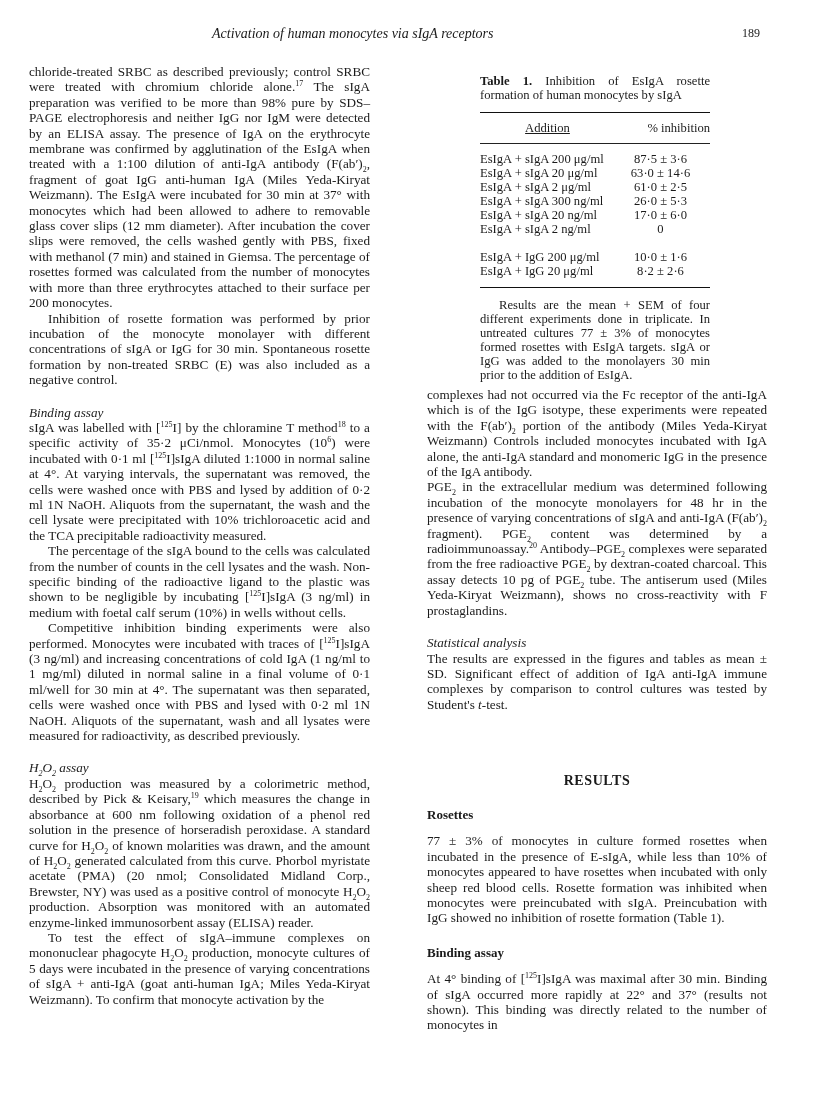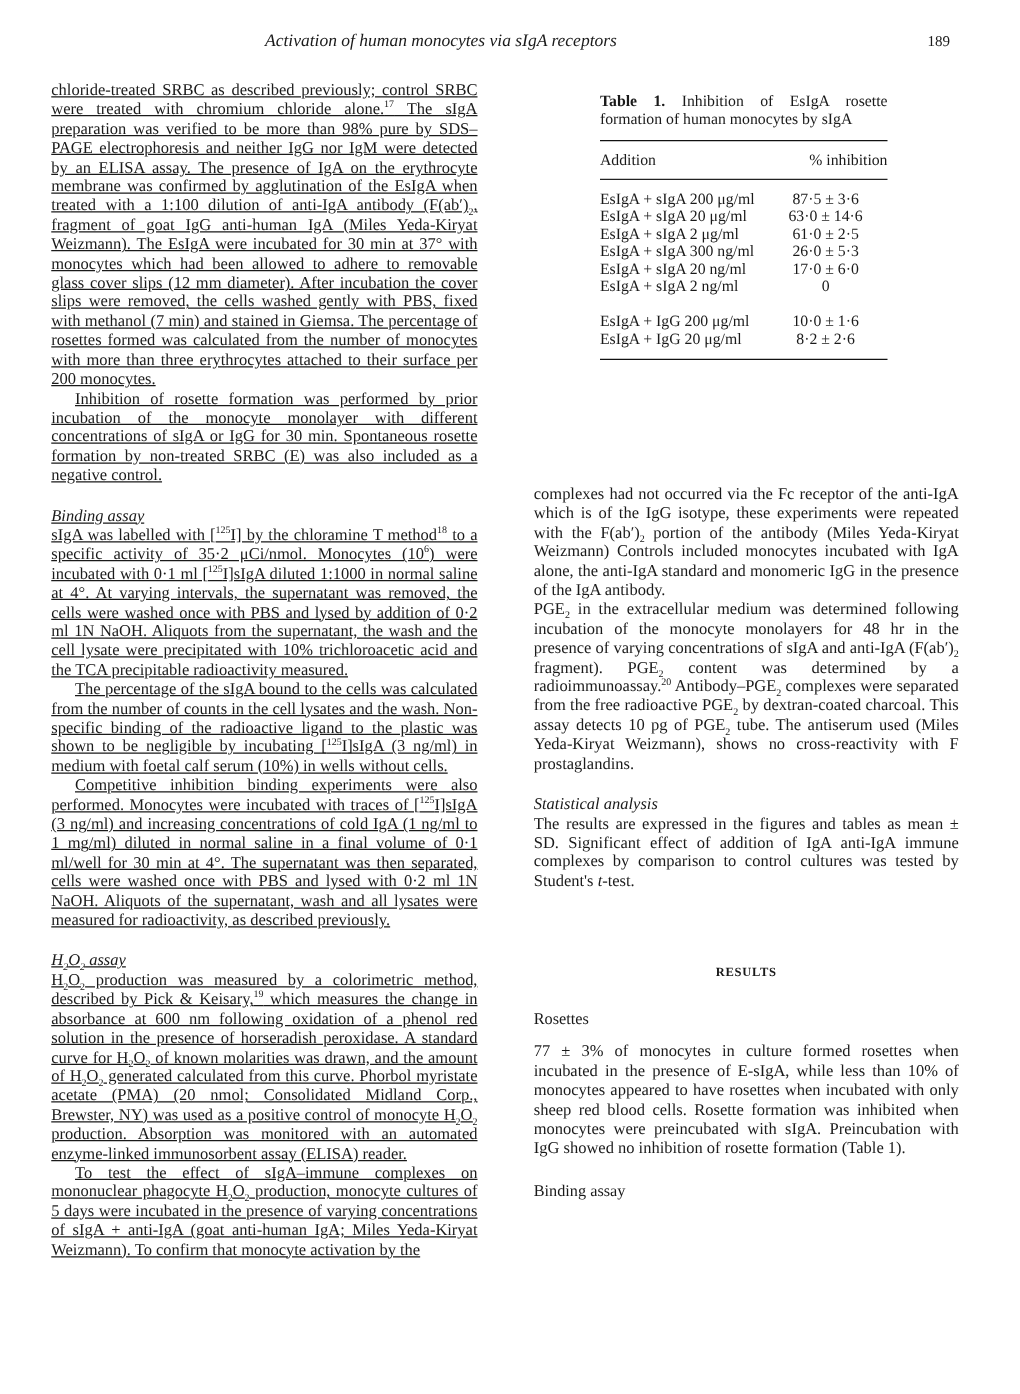--- a/index.html
+++ b/index.html
@@ -12,49 +12,49 @@
     position: absolute; top: 26px; left: 212px;
     font-style: italic; font-size: 14px;
   }
   .page-num {
     position: absolute; top: 26px; left: 742px; font-size: 12px;
   }
   .col {
     position: absolute; font-size: 13.2px; line-height: 15.4px;
     text-align: justify;
   }
-  .col-left { left: 41px; top: 64px; width: 341px; text-decoration: underline; }
+  .col-left { left: 29px; top: 64px; width: 341px; }
   .col-right { left: 427px; width: 340px; }
   p { margin: 0; }
   p.indent { text-indent: 19px; }
   .subhead { font-style: italic; margin-top: 17px; }
   sup { font-size: 8px; line-height: 0; vertical-align: super; }
   sub { font-size: 8px; line-height: 0; vertical-align: sub; }
   .table-block {
     position: absolute; left: 480px; top: 74px; width: 230px;
     font-size: 12.6px; line-height: 14px;
   }
   .table-caption { text-align: justify; }
   .table-caption b { font-weight: bold; }
   .rule-thick { border-top: 1.6px solid #111; margin-top: 10px; }
   .rule-thin { border-top: 1px solid #222; }
   .thead { display: flex; padding: 8px 0 8px 0; }
-  .thead .c1 { width: 135px; text-align: left; }
+  .thead .c1 { width: 135px; text-align: center; text-decoration: underline; }
   .thead .c2 { flex: 1; text-align: right; }
   .trow { display: flex; }
   .trow .c1 { width: 135px; }
   .trow .c2 { flex: 1; text-align: center; padding-right: 4px; }
   .tbody { padding: 8px 0 9px 0; }
   .gap { height: 14px; }
   .table-note { margin-top: 10px; text-indent: 19px; text-align: justify; }
   .results-title {
     position: absolute; left: 427px; top: 773px; width: 340px;
-    text-align: center; font-weight: bold; font-size: 10px; letter-spacing: 0.6px;
+    text-align: center; font-weight: bold; font-size: 14px; letter-spacing: 0.6px;
   }
-  .bold-sub { font-weight: normal; font-size: 13px; }
+  .bold-sub { font-weight: bold; font-size: 13px; }
 </style>
 </head>
 <body>
 
 <div class="running-head">Activation of human monocytes via sIgA receptors</div>
 <div class="page-num">189</div>
 
 <div class="col col-left">
   <p><span>chloride-treated SRBC as described previously; control SRBC were treated with chromium chloride alone.</span><sup>17</sup><span> The sIgA preparation was verified to be more than 98% pure by SDS–PAGE electrophoresis and neither IgG nor IgM were detected by an ELISA assay. The presence of IgA on the erythrocyte membrane was confirmed by agglutination of the EsIgA when treated with a 1:100 dilution of anti-IgA antibody (F(ab′)</span><sub>2</sub><span>, fragment of goat IgG anti-human IgA (Miles Yeda-Kiryat Weizmann). The EsIgA were incubated for 30 min at 37° with monocytes which had been allowed to adhere to removable glass cover slips (12 mm diameter). After incubation the cover slips were removed, the cells washed gently with PBS, fixed with methanol (7 min) and stained in Giemsa. The percentage of rosettes formed was calculated from the number of monocytes with more than three erythrocytes attached to their surface per 200 monocytes.</span></p>
   <p class="indent">Inhibition of rosette formation was performed by prior incubation of the monocyte monolayer with different concentrations of sIgA or IgG for 30 min. Spontaneous rosette formation by non-treated SRBC (E) was also included as a negative control.</p>
@@ -106,31 +106,33 @@
     <div class="trow">
         <div class="c1">EsIgA + IgG 200 μg/ml</div>
         <div class="c2">10·0 ± 1·6</div>
       </div>
     <div class="trow">
         <div class="c1">EsIgA + IgG 20 μg/ml</div>
         <div class="c2">8·2 ± 2·6</div>
       </div>
   </div>
   <div class="rule-thick" style="margin-top:0"></div>
+  <p class="table-note">Results are the mean + SEM of four different experiments done in triplicate. In untreated cultures 77 ± 3% of monocytes formed rosettes with EsIgA targets. sIgA or IgG was added to the monolayers 30 min prior to the addition of EsIgA.</p>
 </div>
 
 <div class="col col-right" style="top: 387px;">
   <p><span>complexes had not occurred via the Fc receptor of the anti-IgA which is of the IgG isotype, these experiments were repeated with the F(ab′)</span><sub>2</sub><span> portion of the antibody (Miles Yeda-Kiryat Weizmann) Controls included monocytes incubated with IgA alone, the anti-IgA standard and monomeric IgG in the presence of the IgA antibody.</span></p>
 
   <p><span>PGE</span><sub>2</sub><span> in the extracellular medium was determined following incubation of the monocyte monolayers for 48 hr in the presence of varying concentrations of sIgA and anti-IgA (F(ab′)</span><sub>2</sub><span> fragment). PGE</span><sub>2</sub><span> content was determined by a radioimmunoassay.</span><sup>20</sup><span> Antibody–PGE</span><sub>2</sub><span> complexes were separated from the free radioactive PGE</span><sub>2</sub><span> by dextran-coated charcoal. This assay detects 10 pg of PGE</span><sub>2</sub><span> tube. The antiserum used (Miles Yeda-Kiryat Weizmann), shows no cross-reactivity with F prostaglandins.</span></p>
 
   <p class="subhead">Statistical analysis</p>
   <p><span>The results are expressed in the figures and tables as mean ± SD. Significant effect of addition of IgA anti-IgA immune complexes by comparison to control cultures was tested by Student's </span><i>t</i><span>-test.</span></p>
 </div>
 
 <div class="results-title">RESULTS</div>
 
 <div class="col col-right" style="top: 807px;">
   <p class="bold-sub">Rosettes</p>
   <p style="margin-top:11px">77 ± 3% of monocytes in culture formed rosettes when incubated in the presence of E-sIgA, while less than 10% of monocytes appeared to have rosettes when incubated with only sheep red blood cells. Rosette formation was inhibited when monocytes were preincubated with sIgA. Preincubation with IgG showed no inhibition of rosette formation (Table 1).</p>
 
   <p class="bold-sub" style="margin-top:19px">Binding assay</p>
+  <p style="margin-top:11px"><span>At 4° binding of [</span><sup>125</sup><span>I]sIgA was maximal after 30 min. Binding of sIgA occurred more rapidly at 22° and 37° (results not shown). This binding was directly related to the number of monocytes in</span></p>
 </div>
 
 </body></html>

